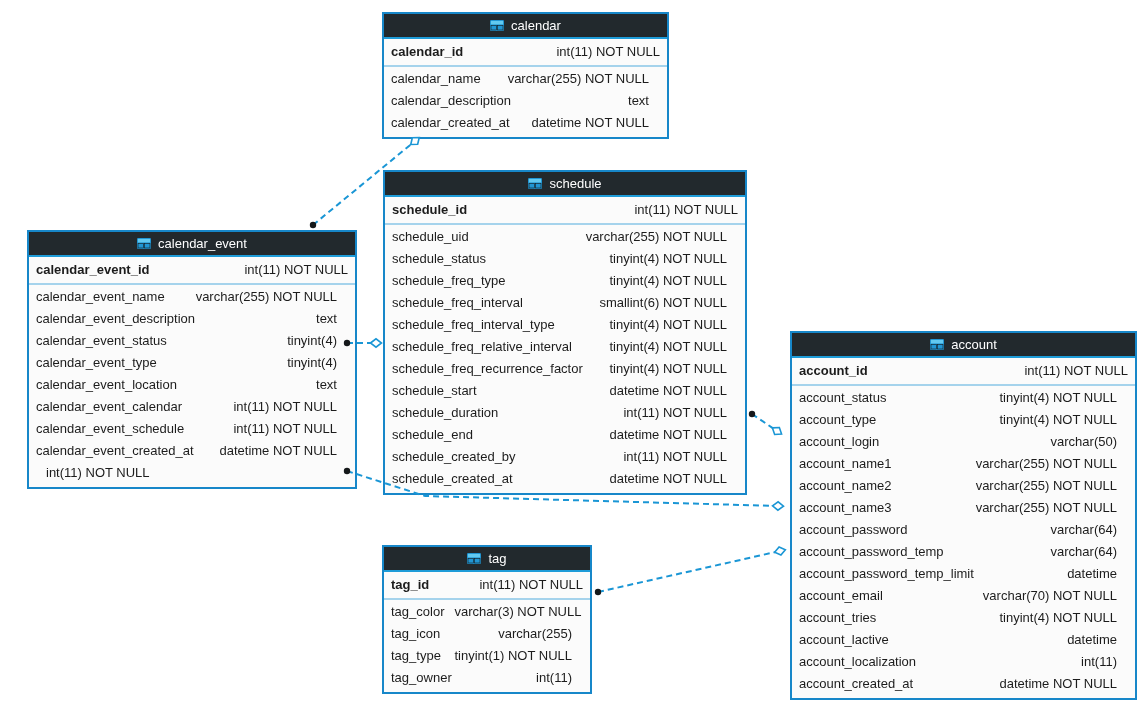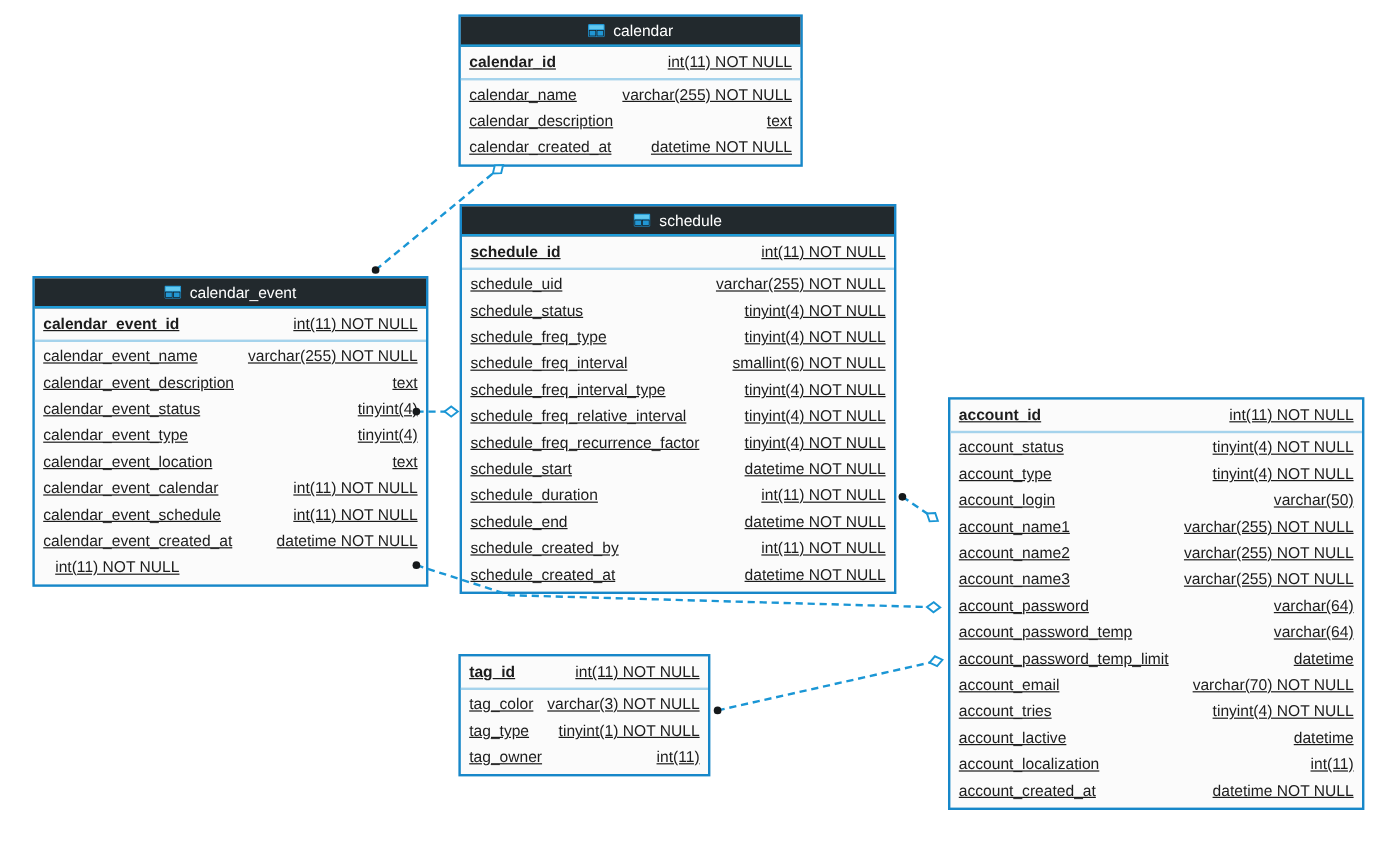--- a/index.html
+++ b/index.html
@@ -31,28 +31,27 @@
     height:23px;
     display:flex;align-items:center;justify-content:center;gap:7px;
     font-size:13px;
     border-bottom:2px solid var(--header-divider);
   }
   .tbl-icon{flex:0 0 auto;display:block;}
   .pk-section{
     border-bottom:2px solid var(--pk-divider);
     padding:2px 0;
   }
-  .field-section{padding:1px 0 3px 0;}
+  .field-section{padding:1px 11px 3px 0;}
   .field-row{
     display:flex;justify-content:space-between;align-items:center;
     height:22px;line-height:22px;
     padding:0 7px;
     font-size:13px;color:var(--text);
     white-space:nowrap;
-    text-decoration:underline;
   }
   .field-row .f-name{text-align:left;}
   .field-row .f-type{text-align:center;margin-left:10px;}
   .field-row.pk .f-name{font-weight:bold;}
   #connector-layer{
     position:absolute;left:0;top:0;width:1144px;height:707px;
     pointer-events:none;
   }
   .rel-line{fill:none;stroke:var(--connector);stroke-width:2;stroke-dasharray:6 4;}
   .rel-dot{fill:#15181a;stroke:none;}
@@ -208,20 +207,29 @@
         <div class="field-row">
           <span class="f-name">calendar_event_created_at</span>
           <span class="f-type">datetime NOT NULL</span>
         </div>
         <div class="field-row">
           <span class="f-type">int(11) NOT NULL</span>
         </div>
       </div>
     </div>
     <div class="entity" style="left: 790px; top: 331px; width: 347px;">
+      <div class="entity-header">
+        <svg class="tbl-icon" viewBox="0 0 14 11" width="14" height="11">
+          <rect x="0" y="0" width="14" height="11" rx="1.2" fill="#2196d3"></rect>
+          <rect x="1" y="1" width="12" height="3.4" fill="#62c9f0"></rect>
+          <rect x="1" y="5.4" width="5.5" height="4.6" fill="#2196d3" stroke="#15181a" stroke-width="0.6"></rect>
+          <rect x="7.5" y="5.4" width="5.5" height="4.6" fill="#2196d3" stroke="#15181a" stroke-width="0.6"></rect>
+        </svg>
+        <span class="entity-title">account</span>
+      </div>
       <div class="pk-section">
         <div class="field-row pk">
           <span class="f-name">account_id</span>
           <span class="f-type">int(11) NOT NULL</span>
         </div>
       </div>
       <div class="field-section">
         <div class="field-row">
           <span class="f-name">account_status</span>
           <span class="f-type">tinyint(4) NOT NULL</span>
@@ -274,30 +282,43 @@
           <span class="f-name">account_localization</span>
           <span class="f-type">int(11)</span>
         </div>
         <div class="field-row">
           <span class="f-name">account_created_at</span>
           <span class="f-type">datetime NOT NULL</span>
         </div>
       </div>
     </div>
     <div class="entity" style="left: 382px; top: 545px; width: 210px;">
+      <div class="entity-header">
+        <svg class="tbl-icon" viewBox="0 0 14 11" width="14" height="11">
+          <rect x="0" y="0" width="14" height="11" rx="1.2" fill="#2196d3"></rect>
+          <rect x="1" y="1" width="12" height="3.4" fill="#62c9f0"></rect>
+          <rect x="1" y="5.4" width="5.5" height="4.6" fill="#2196d3" stroke="#15181a" stroke-width="0.6"></rect>
+          <rect x="7.5" y="5.4" width="5.5" height="4.6" fill="#2196d3" stroke="#15181a" stroke-width="0.6"></rect>
+        </svg>
+        <span class="entity-title">tag</span>
+      </div>
       <div class="pk-section">
         <div class="field-row pk">
           <span class="f-name">tag_id</span>
           <span class="f-type">int(11) NOT NULL</span>
         </div>
       </div>
       <div class="field-section">
         <div class="field-row">
           <span class="f-name">tag_color</span>
           <span class="f-type">varchar(3) NOT NULL</span>
+        </div>
+        <div class="field-row">
+          <span class="f-name">tag_icon</span>
+          <span class="f-type">varchar(255)</span>
         </div>
         <div class="field-row">
           <span class="f-name">tag_type</span>
           <span class="f-type">tinyint(1) NOT NULL</span>
         </div>
         <div class="field-row">
           <span class="f-name">tag_owner</span>
           <span class="f-type">int(11)</span>
         </div>
       </div>

